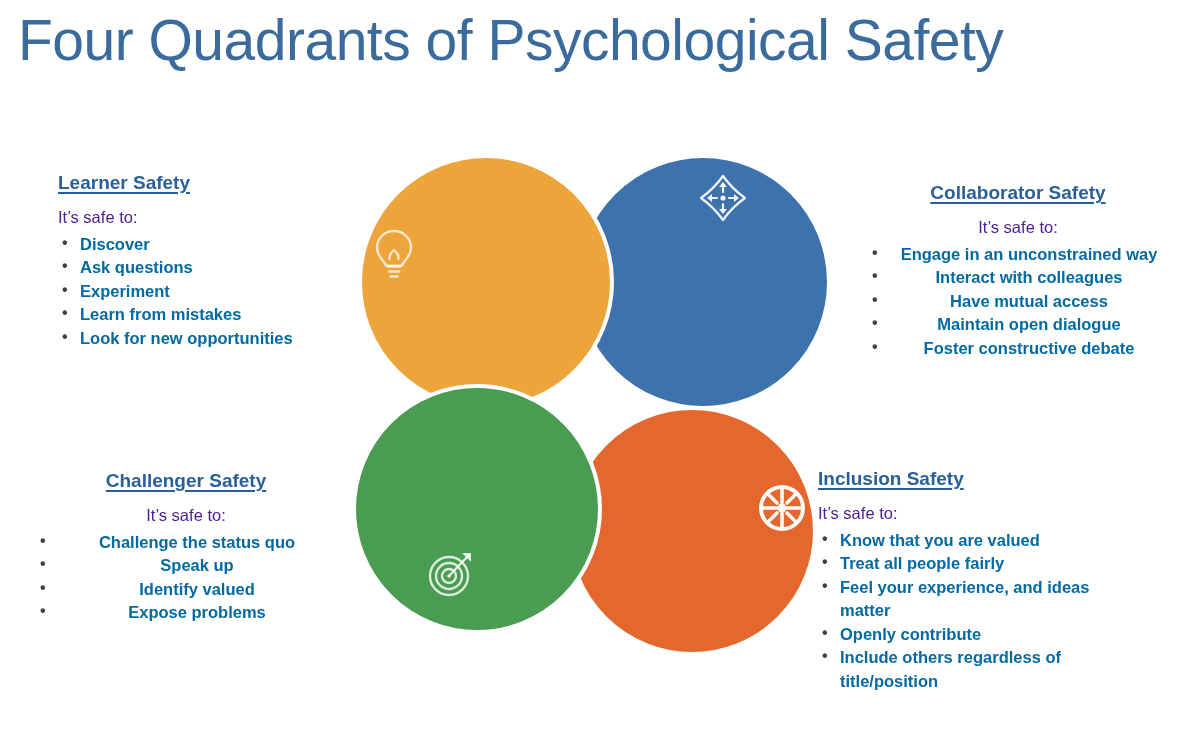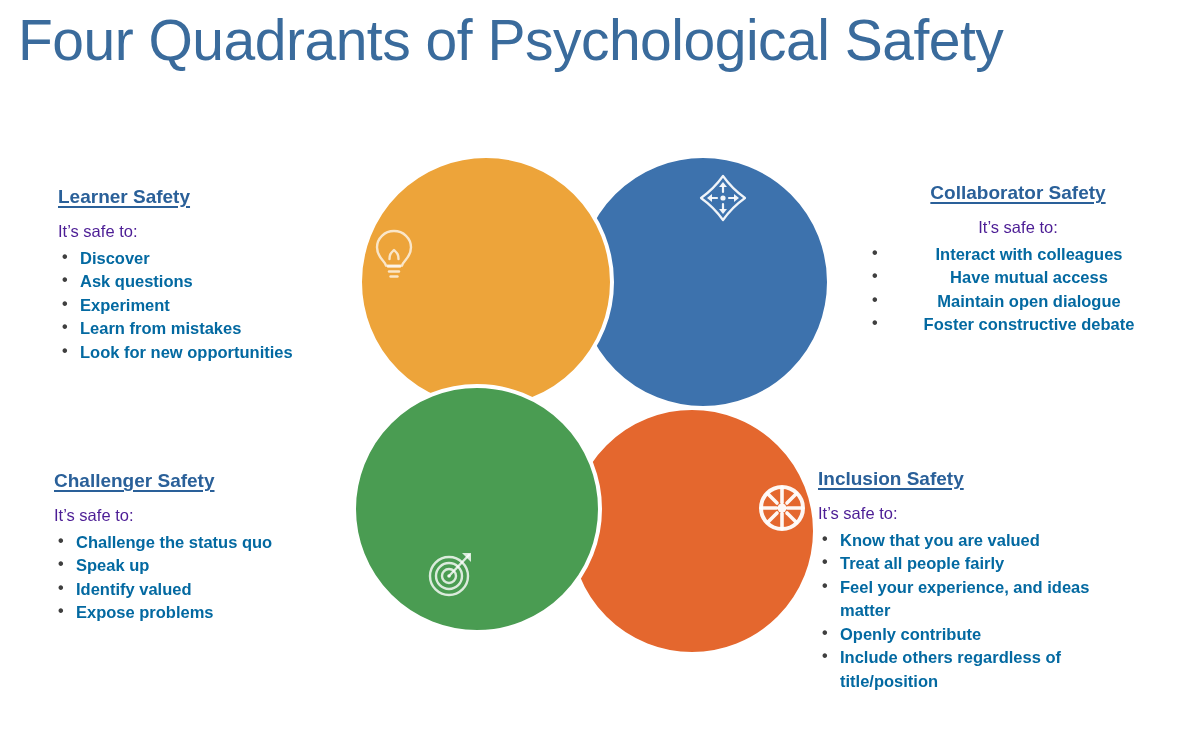--- a/index.html
+++ b/index.html
@@ -63,22 +63,22 @@
     content: "\2022";
     position: absolute;
     left: 4px;
     top: -1px;
     font-size: 16px;
     font-weight: bold;
     color: #3f3f3f;
   }
 
   
-  #block-learner      { left: 58px;  top: 186px; width: 290px; }
-  #block-challenger   { left: 54px;  top: 470px; width: 300px; }
+  #block-learner      { left: 58px;  top: 172px; width: 290px; }
+  #block-challenger   { left: 36px;  top: 470px; width: 300px; text-align: center; }
   #block-collaborator { left: 868px; top: 182px; width: 300px; text-align: center; }
   #block-inclusion    { left: 818px; top: 468px; width: 320px; }
 
   
   .venn {
     position: absolute;
     left: 350px;
     top: 140px;
     width: 500px;
     height: 510px;
@@ -164,20 +164,21 @@
     <li>Speak up</li>
     <li>Identify valued</li>
     <li>Expose problems</li>
   </ul>
 </div>
 
 <div class="block" id="block-collaborator">
   <div class="block-heading">Collaborator Safety</div>
   <div class="block-lead">It’s safe to:</div>
   <ul class="block-list">
+    <li>Engage in an unconstrained way</li>
     <li>Interact with colleagues</li>
     <li>Have mutual access</li>
     <li>Maintain open dialogue</li>
     <li>Foster constructive debate</li>
   </ul>
 </div>
 
 <div class="block" id="block-inclusion">
   <div class="block-heading">Inclusion Safety</div>
   <div class="block-lead">It’s safe to:</div>

